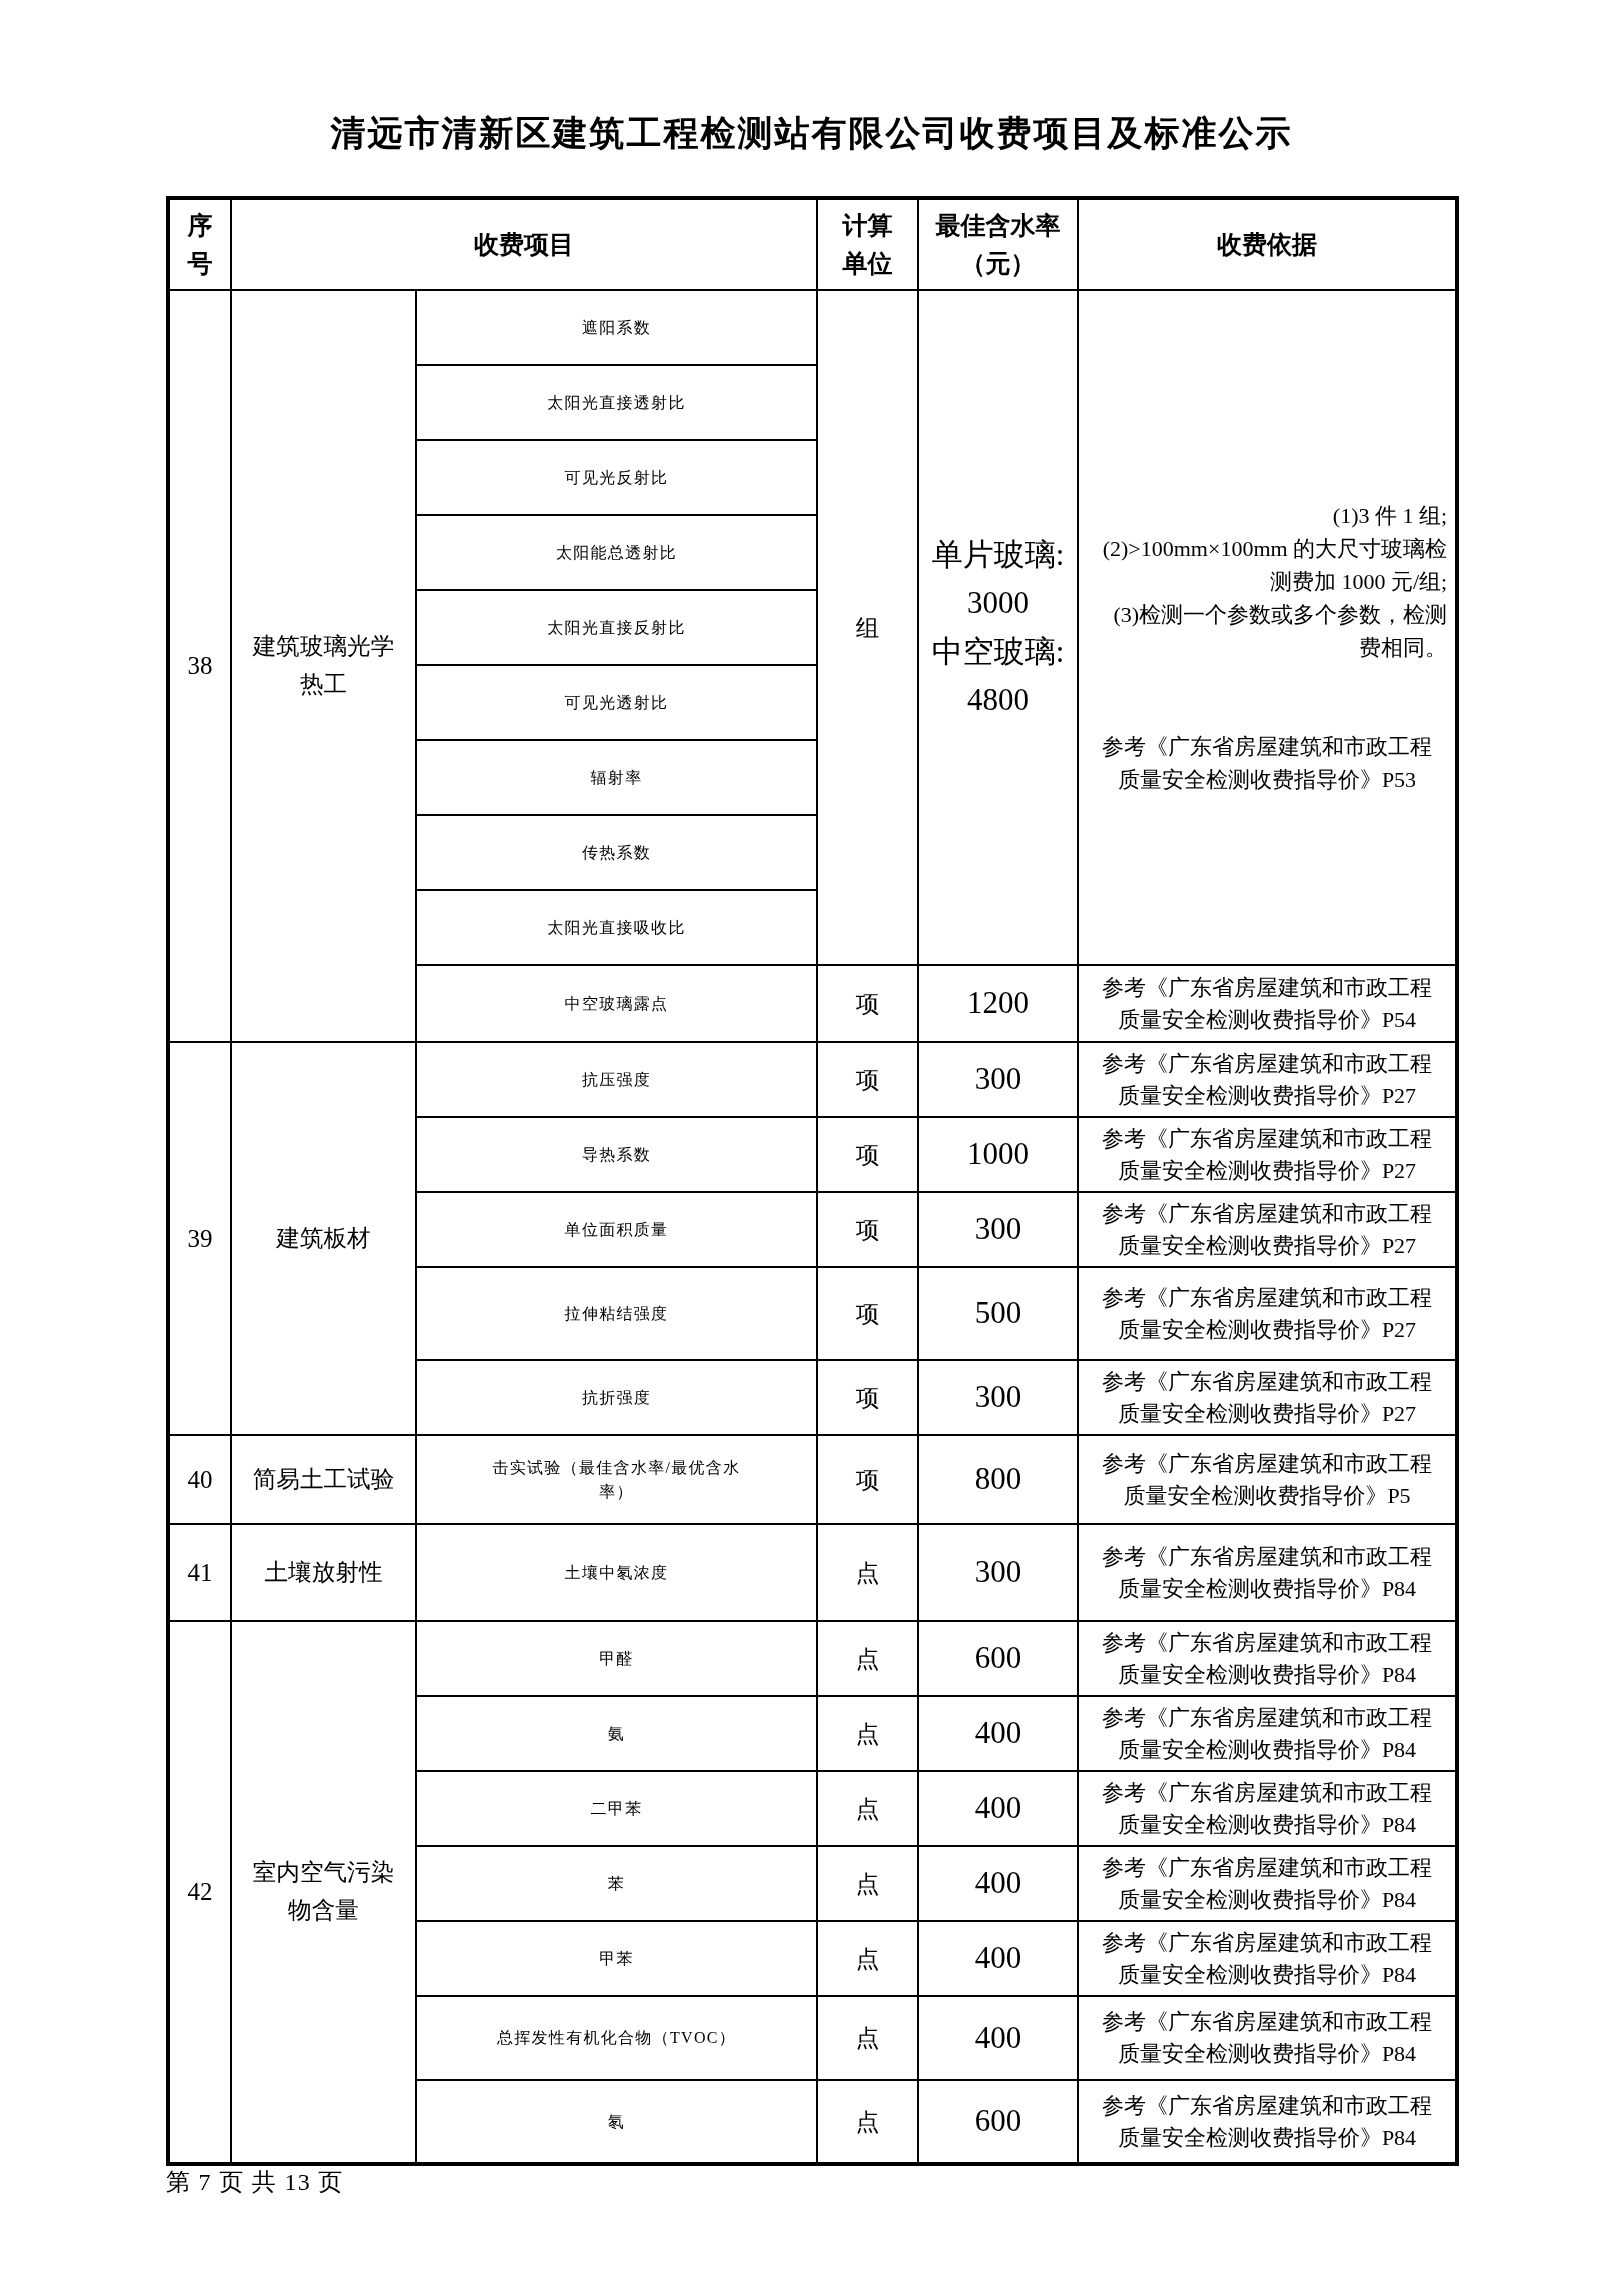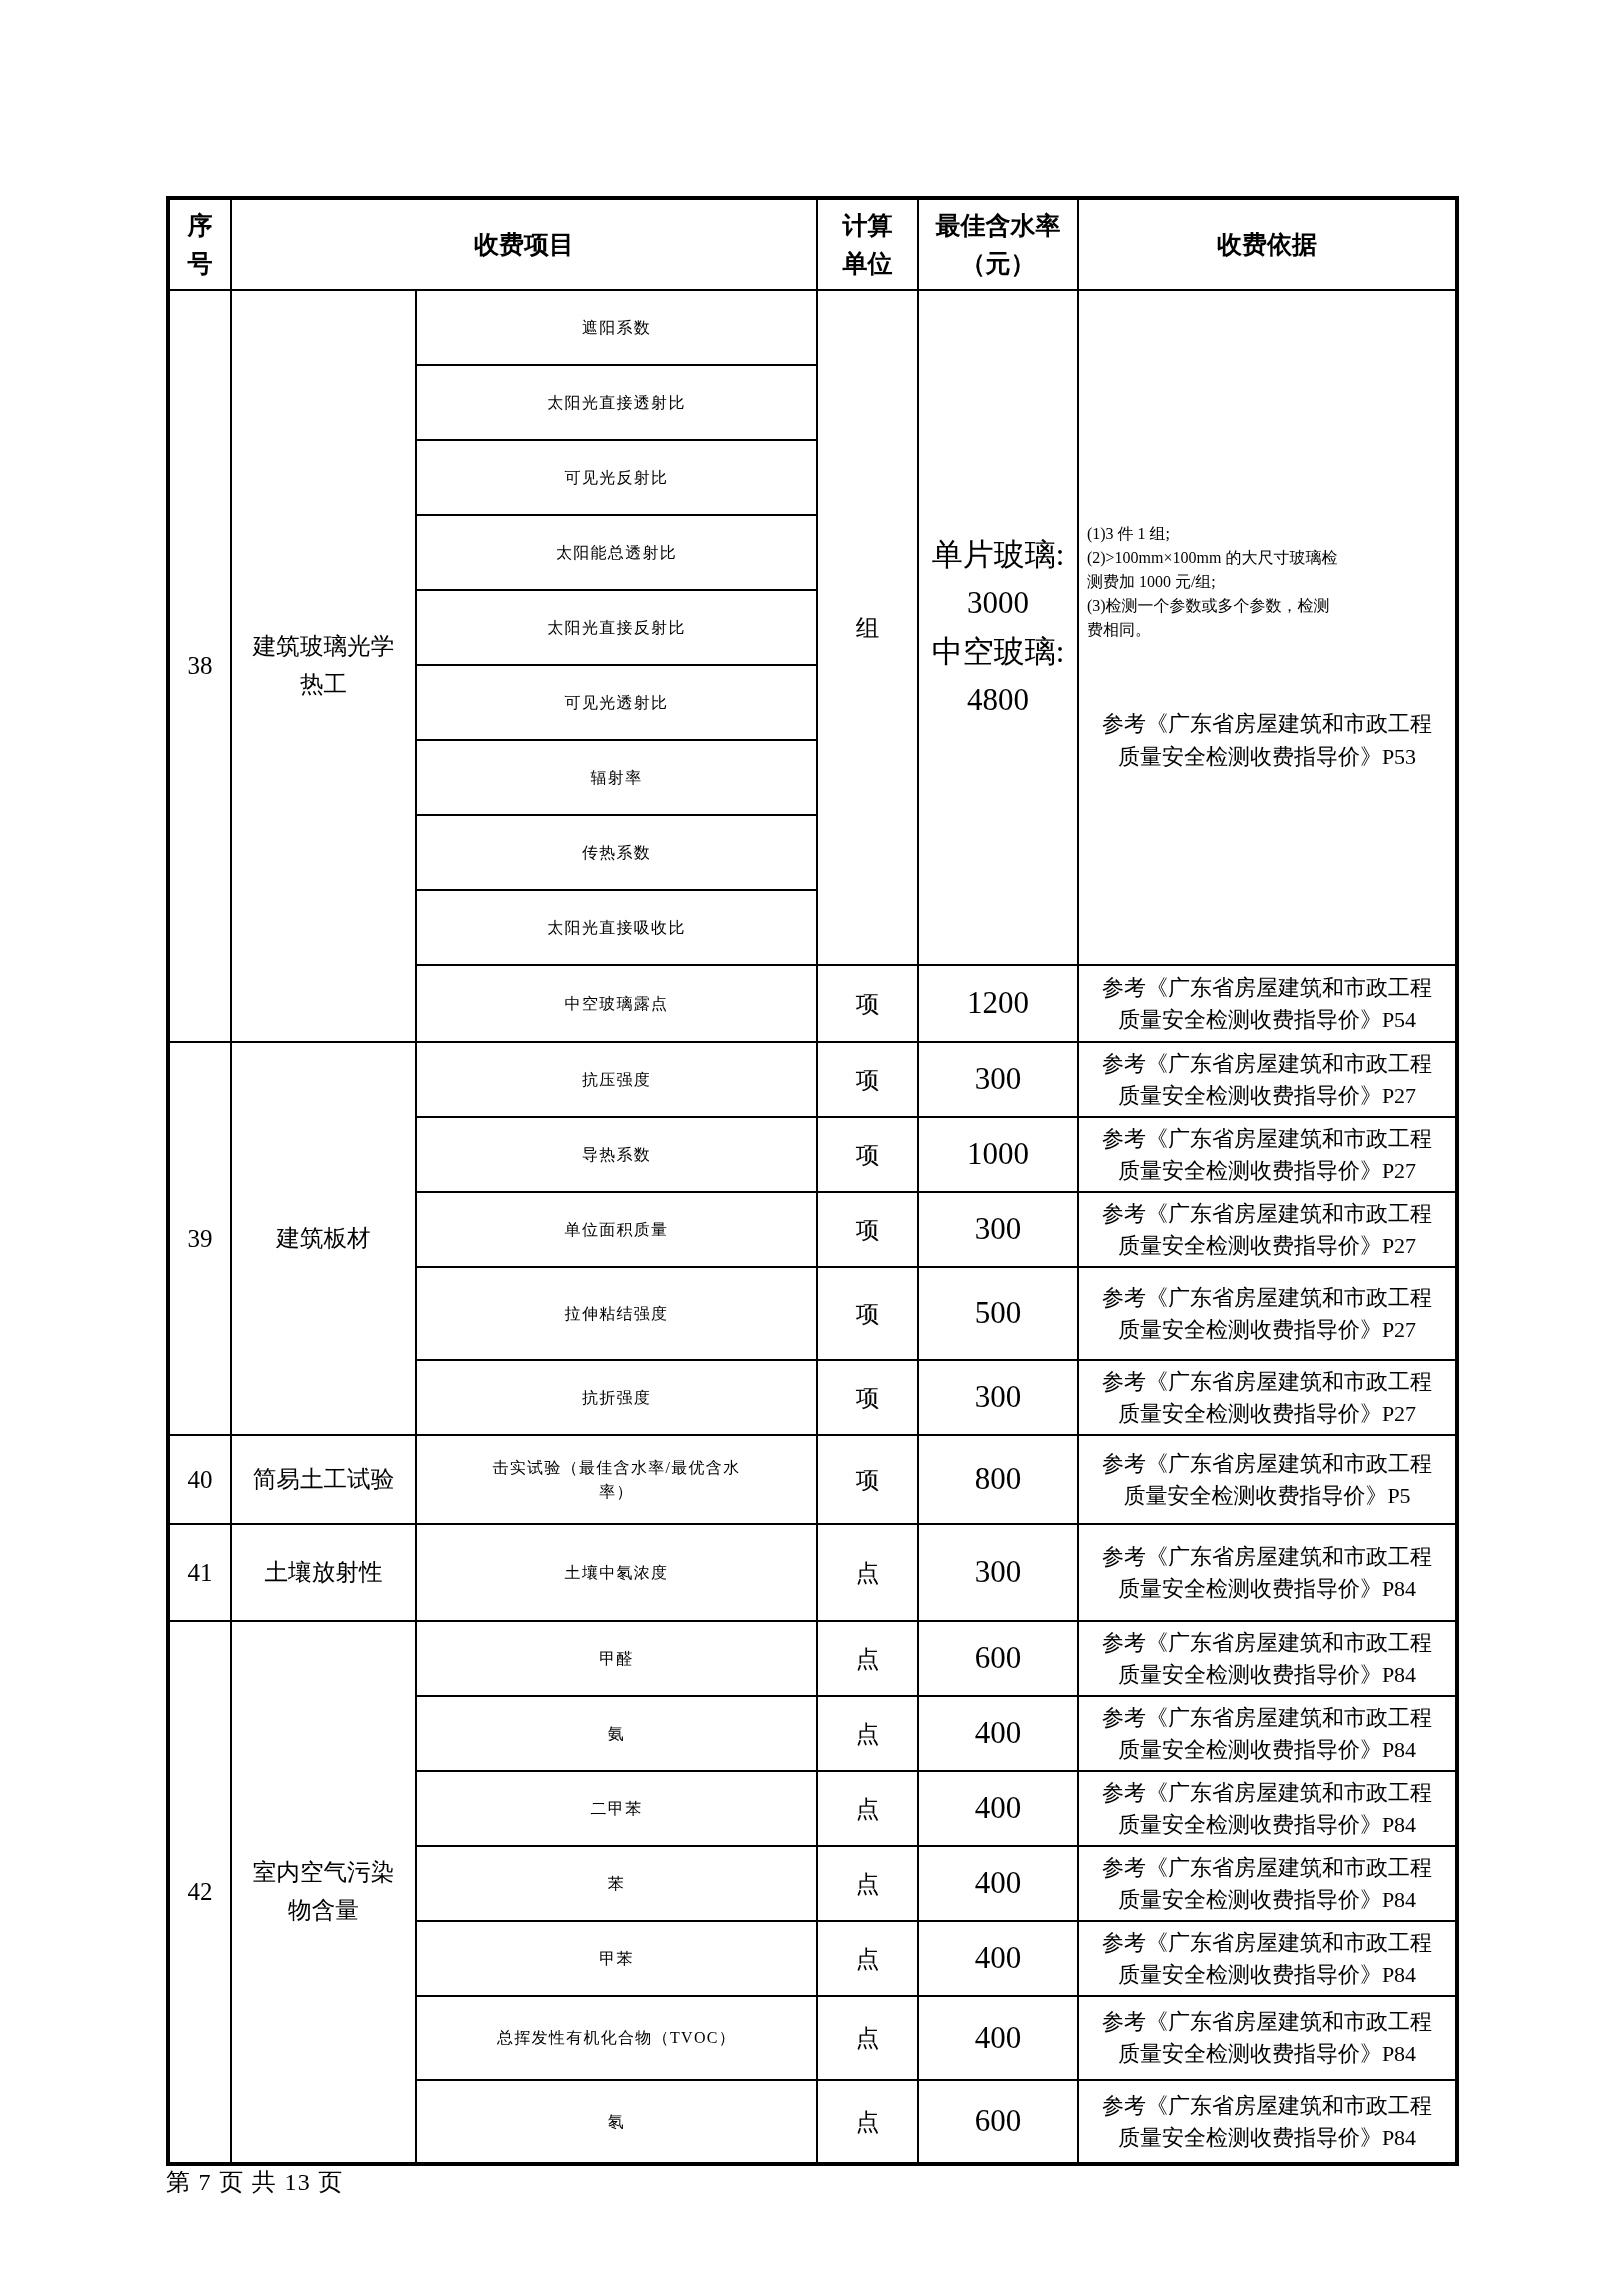--- a/index.html
+++ b/index.html
@@ -44,38 +44,39 @@
     white-space:pre-line;
   }
   .c-index{font-size:25px;}
   .c-cat{font-size:23.6px;line-height:1.6;white-space:pre-line;}
   .c-item{font-size:16px;letter-spacing:1.3px;line-height:1.5;white-space:pre-line;}
   .c-unit{font-size:23.6px;}
   .c-std{font-size:31px;line-height:1.55;white-space:pre-line;}
   .c-basis{font-size:22px;line-height:1.45;white-space:pre-line;text-align:center;padding:2.6px 5.2px;}
   .c-basis-big{text-align:left;vertical-align:middle;padding:6.5px 9.2px;}
   .basis-notes{
-    font-size:16px;line-height:1.5;white-space:pre-line;text-align:left;margin-top:40px;
+    font-size:22px;line-height:1.5;white-space:pre-line;text-align:right;margin-top:40px;
   }
   .basis-ref{
     font-size:22px;line-height:1.5;white-space:pre-line;text-align:center;
     margin-top:34px;
   }
   .page-footer{
     position:absolute;
     left:166px;top:2166px;width:1291px;
     font-size:24px;
     letter-spacing:1.3px;
   }
 </style>
 </head>
 <body>
 
 <div class="sheet">
 
+  <div class="doc-title">清远市清新区建筑工程检测站有限公司收费项目及标准公示</div>
 
   <table class="fee">
     <colgroup>
       <col style="width:63px">
       <col style="width:185px">
       <col style="width:401px">
       <col style="width:101px">
       <col style="width:160px">
       <col style="width:379px">
     </colgroup>

